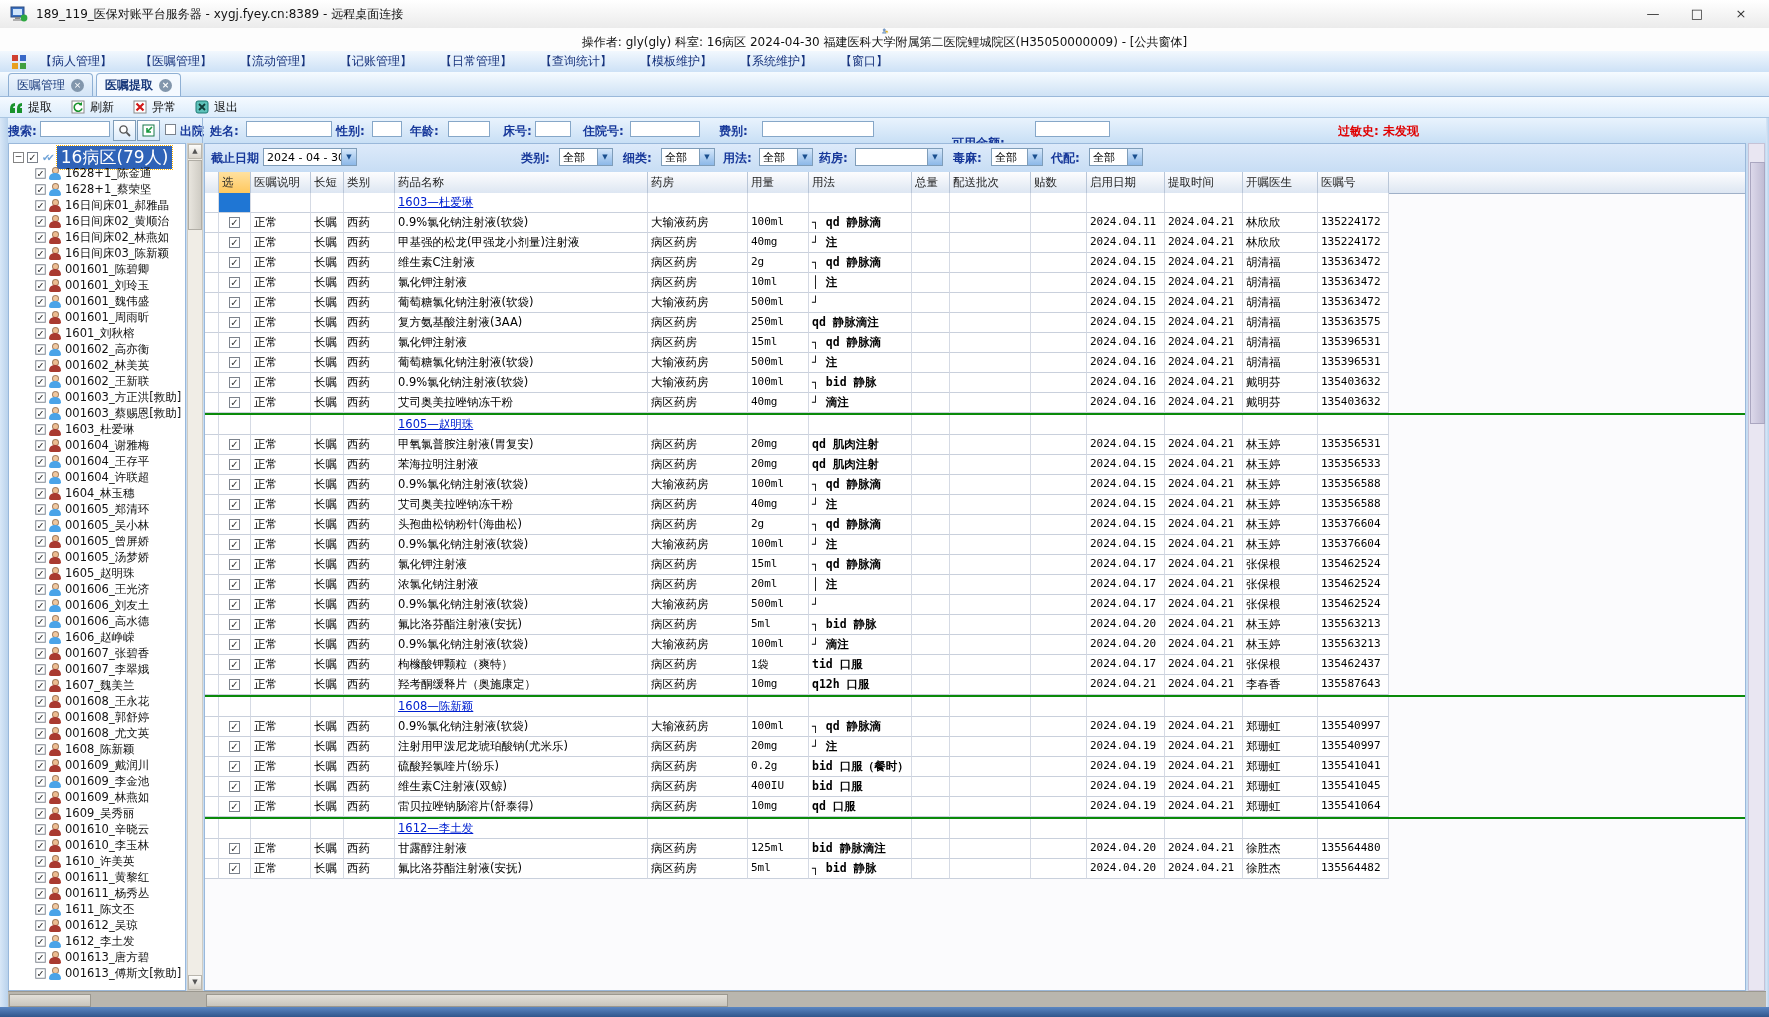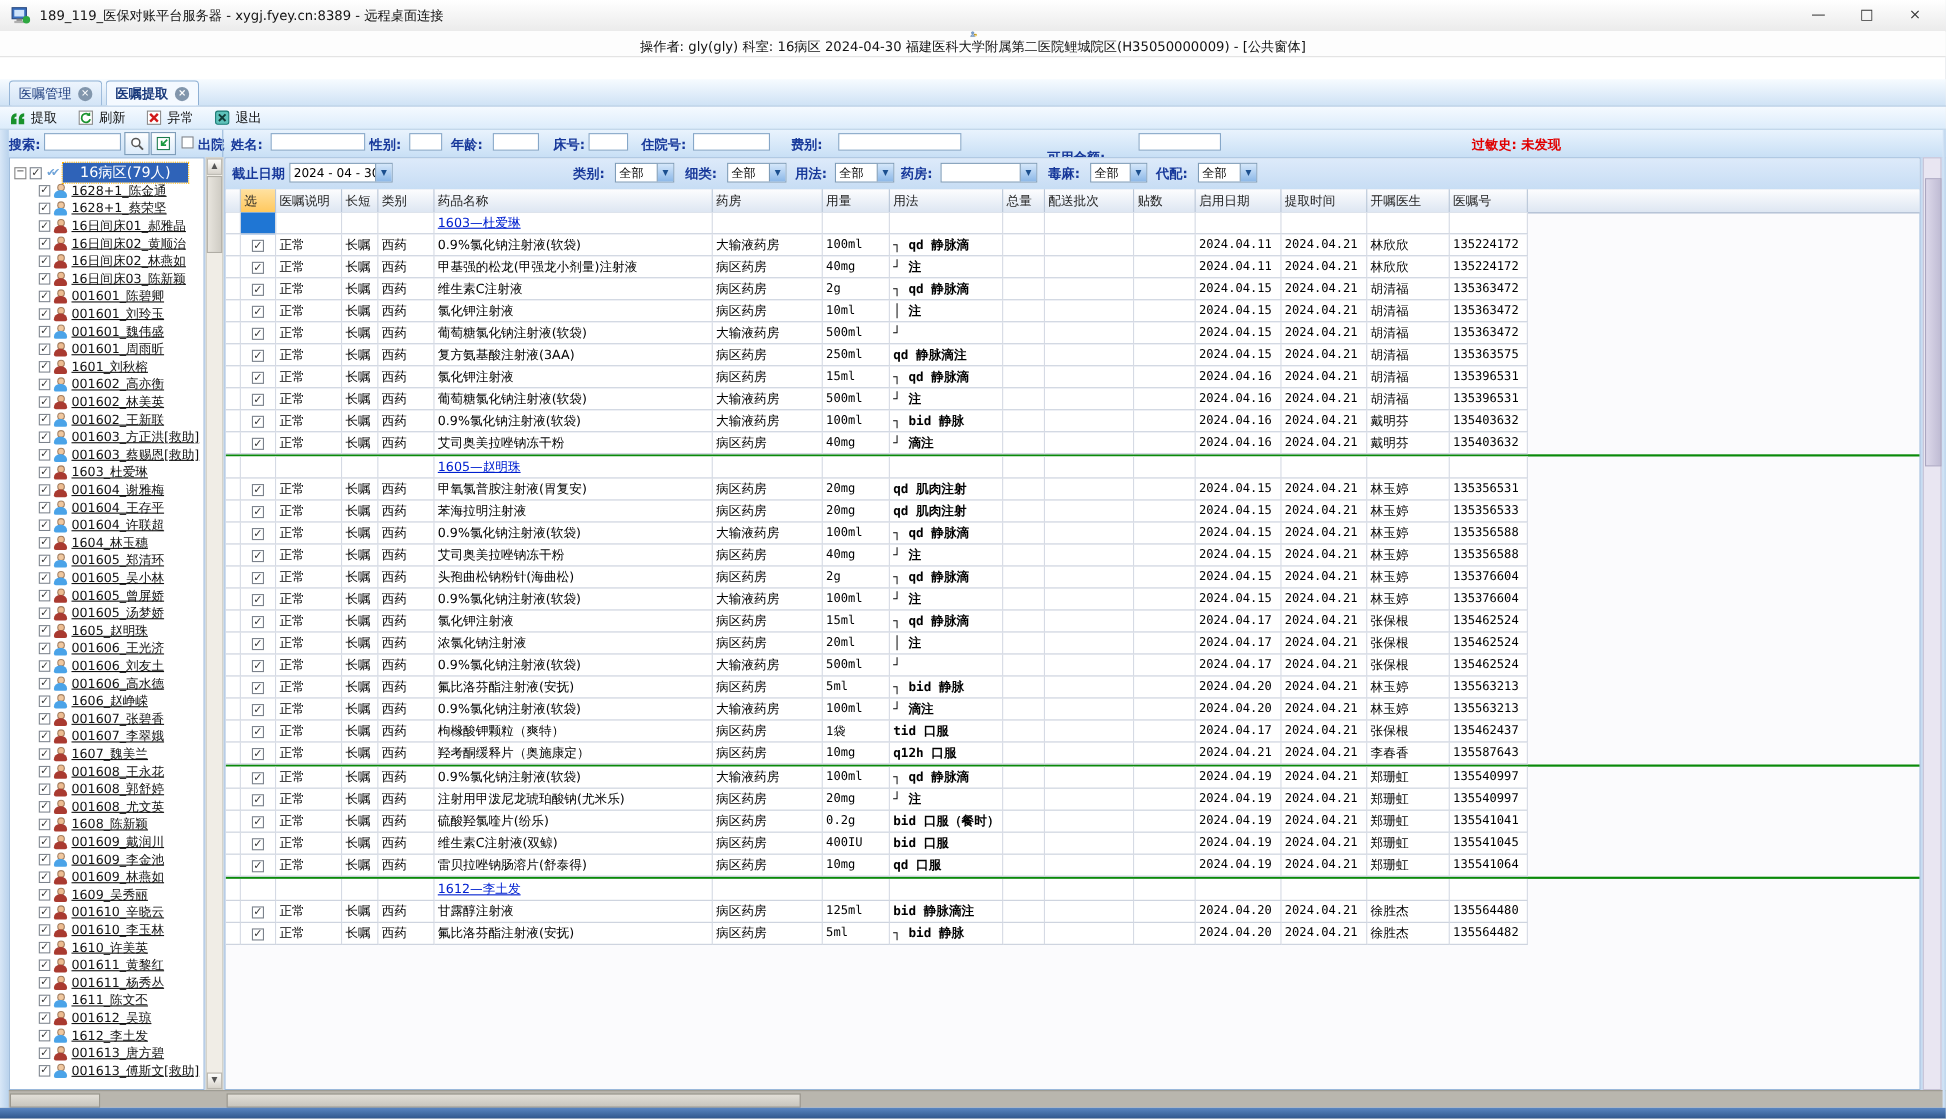--- a/index.html
+++ b/index.html
@@ -60,31 +60,31 @@
 
   
   .body{left:0;top:143px;width:1769px;height:848px;background:#c6dcf2;}
   .sidebar{position:absolute;left:8px;top:0;width:178px;height:848px;background:#fff;
            border:1px solid #9ab8da;box-sizing:border-box;overflow:hidden;}
   .tree{padding:5px 0 0 4px;}
   .troot{display:flex;align-items:center;height:16px;white-space:nowrap;}
   .exp{display:inline-block;width:9px;height:9px;border:1px solid #848484;background:#fff;
        font-size:9px;line-height:7px;text-align:center;margin-right:3px;color:#333;}
   .dblcheck{color:#6fa3d8;font-size:10px;letter-spacing:-4px;margin:0 6px 0 4px;}
-  .root-label{background:#2f63b8;color:#fff;padding:0 16px;outline:1px dotted #ffb400;font-size:13px;}
+  .root-label{background:#2f63b8;color:#fff;padding:0 4px;outline:1px dotted #ffb400;font-size:17px;}
   .pt{display:flex;align-items:center;height:16px;padding-left:22px;white-space:nowrap;}
   .pt .cb{margin-right:3px;transform:scale(.95);}
   .person{width:12px;height:13px;position:relative;display:inline-block;margin-right:4px;flex:none;}
   .person::before{content:"";position:absolute;left:3px;top:0;width:5px;height:5px;border-radius:50%;
                   background:#f0c8a0;border:1px solid rgba(70,40,20,.45);}
   .person::after{content:"";position:absolute;left:0;top:6px;width:12px;height:7px;
                  border-radius:6px 6px 2px 2px;background:#4aa3e8;}
   .person.female::after{background:#a93a30;}
   .person.female::before{background:#edbd92;}
-  .pt-label{font-size:11.5px;color:#111;text-decoration:underline;}
+  .pt-label{font-size:11.5px;color:#111;}
 
   
   .side-vscroll{position:absolute;left:187px;top:0;width:16px;height:848px;background:#f0ede6;border:1px solid #cfccc4;box-sizing:border-box;}
   .sarrow{position:absolute;left:0;width:14px;height:15px;background:linear-gradient(#fdfdfb,#d8d4cc);
           border:1px solid #b9b6ae;box-sizing:border-box;font-size:7px;text-align:center;line-height:13px;color:#555;}
   .sthumb{position:absolute;left:0;width:14px;background:linear-gradient(90deg,#e8e5de,#cfccc4);border:1px solid #b0ada5;box-sizing:border-box;}
 
   
   .rightpanel{position:absolute;left:204px;top:0;width:1542px;height:848px;background:#fbfbfd;
               border:1px solid #9ab8da;box-sizing:border-box;overflow:hidden;}
@@ -154,20 +154,47 @@
   <div class="abs infobar">
     <svg class="op-icon" viewBox="0 0 16 16">
       <circle cx="6" cy="5" r="3" fill="#7da7d8" stroke="#3a6090"></circle>
       <path d="M1 14 q1-5 5-5 q4 0 5 5 z" fill="#9abce2" stroke="#3a6090"></path>
       <rect x="10" y="8" width="5" height="2" fill="#e8b820" stroke="#9a7a10"></rect>
       <circle cx="13.5" cy="11" r="2" fill="none" stroke="#e8b820" stroke-width="1.5"></circle>
     </svg>
     <span class="info-text">操作者: gly(gly)  科室: 16病区  2024-04-30  福建医科大学附属第二医院鲤城院区(H35050000009) - [公共窗体]</span>
   </div>
 
+  <div class="abs menubar">
+    <span class="menu-grid-icon">
+      <i style="background:#d04030"></i>
+        <i style="background:#3868c8"></i>
+      <i style="background:#e8a020"></i>
+        <i style="background:#40a040"></i>
+    </span>
+    <span id="menu-items" style="display:flex;">
+  <span class="menu-item">【病人管理】</span>
+
+  <span class="menu-item">【医嘱管理】</span>
+
+  <span class="menu-item">【流动管理】</span>
+
+  <span class="menu-item">【记账管理】</span>
+
+  <span class="menu-item">【日常管理】</span>
+
+  <span class="menu-item">【查询统计】</span>
+
+  <span class="menu-item">【模板维护】</span>
+
+  <span class="menu-item">【系统维护】</span>
+
+  <span class="menu-item">【窗口】</span>
+</span>
+  </div>
 
   <div class="abs tabbar">
       <span id="tabs" style="display:flex;align-items:flex-end;">
   <div class="tab">
     <span class="tab-label">医嘱管理</span>
     <span class="tabx">×</span>
   </div>
 
   <div class="tab active">
     <span class="tab-label">医嘱提取</span>
@@ -1172,20 +1199,38 @@
     <div class="tc"></div>
     <div class="tc"></div>
     <div class="tc mono">2024.04.21</div>
     <div class="tc mono">2024.04.21</div>
     <div class="tc">李春香</div>
     <div class="tc mono">135587643</div>
   </div>
 </div>
           <div class="group">
             <div class="gsep"></div>
+  <div class="trow">
+    <div class="tc"></div>
+              <div class="tc"></div>
+    <div class="tc"></div>
+              <div class="tc"></div>
+              <div class="tc"></div>
+    <div class="tc"><span class="gtitle">1608—陈新颖</span></div>
+    <div class="tc"></div>
+              <div class="tc"></div>
+              <div class="tc"></div>
+              <div class="tc"></div>
+    <div class="tc"></div>
+              <div class="tc"></div>
+              <div class="tc"></div>
+              <div class="tc"></div>
+    <div class="tc"></div>
+              <div class="tc"></div>
+  </div>
 
   <div class="trow">
     <div class="tc"></div>
     <div class="tc center"><span class="cb">✓</span></div>
     <div class="tc">正常</div>
     <div class="tc">长嘱</div>
     <div class="tc">西药</div>
     <div class="tc">0.9%氯化钠注射液(软袋)</div>
     <div class="tc">大输液药房</div>
     <div class="tc mono">100ml</div>

